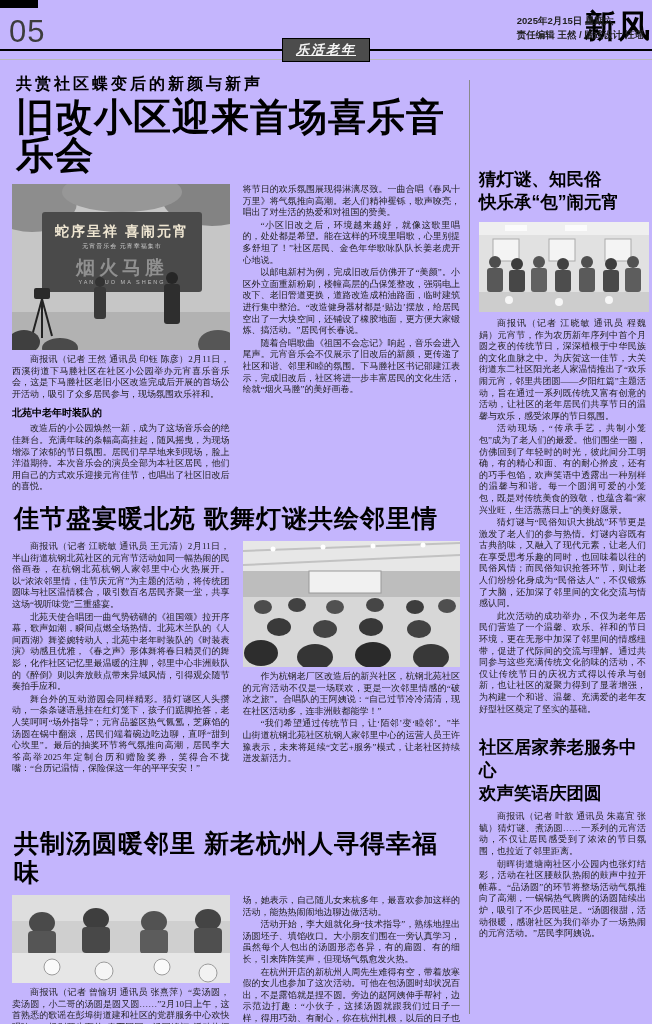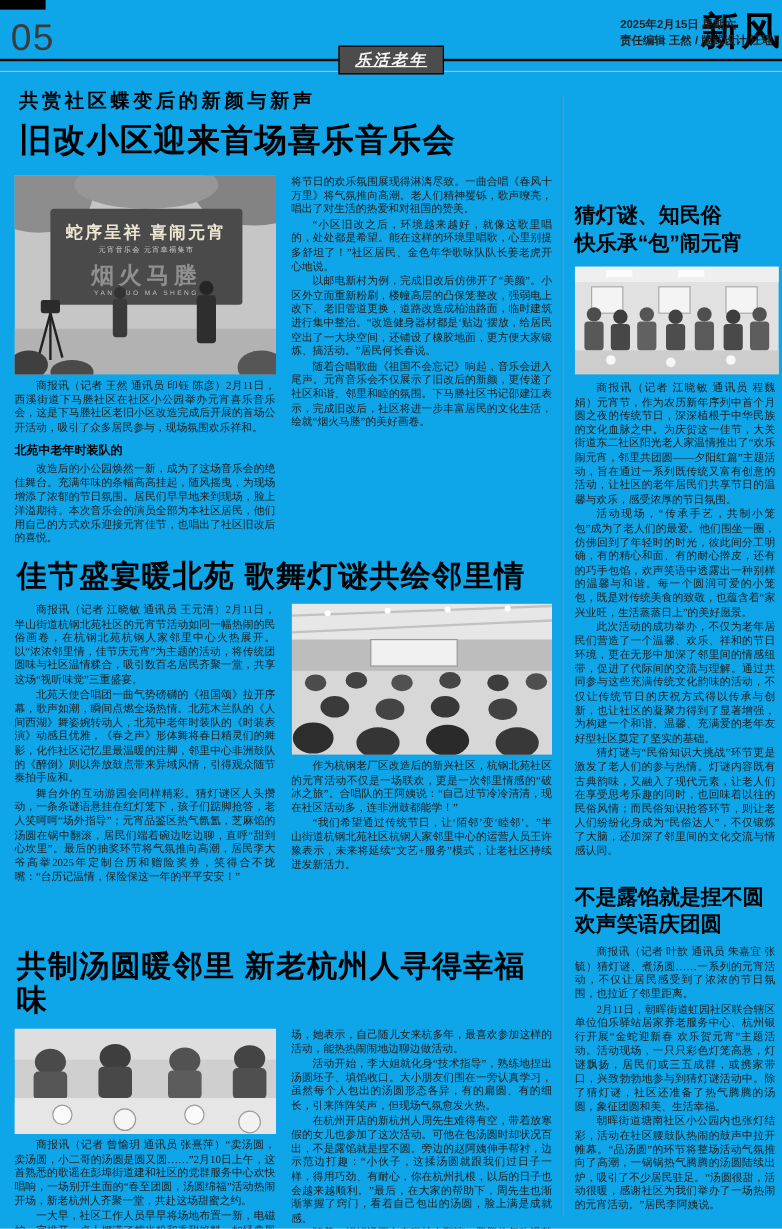--- a/index.html
+++ b/index.html
@@ -1,16 +1,16 @@
 <!DOCTYPE html>
 <html><head>
 <meta charset="utf-8">
 <style>
   html,body{margin:0;padding:0;background:#e9e9e9;}
-  .page{position:relative;width:652px;height:1024px;background:#0ea5e9;margin:0 auto;
+  .page{position:relative;width:652px;height:1024px;background:#c4b5fd;margin:0 auto;
         font-family:"Liberation Sans",sans-serif;color:#161616;overflow:hidden;}
   
   .corner-mark{position:absolute;top:0;left:0;width:38px;height:8px;background:#000;}
   .pagenum{position:absolute;top:14px;left:9px;font-size:31px;color:#3c3c3c;letter-spacing:1px;}
   .section-title{position:absolute;top:5px;left:0;width:100%;text-align:right;
                  font-size:32px;font-weight:900;letter-spacing:2px;color:#000;}
   .date-block{position:absolute;top:14px;right:8px;text-align:left;font-size:9.5px;
               font-weight:bold;line-height:14px;color:#222;}
   .rule-main{position:absolute;top:49px;left:0;width:652px;height:2px;background:#000;}
   .rule-sub{position:absolute;top:59px;left:0;width:652px;height:1px;background:#b9b9b9;}
@@ -18,21 +18,21 @@
          background:#4c4c4c;color:#f5f5f5;border:1.5px solid #000;padding:2px 13px;
          font-size:13px;font-weight:bold;font-style:italic;
          font-family:"Liberation Serif",serif;letter-spacing:2px;white-space:nowrap;text-decoration:underline;}
   
   .content{position:absolute;top:64px;left:12px;width:634px;height:958px;display:flex;}
   .main-col{width:448px;flex:none;}
   .vrule{width:1px;background:#8a8a8a;margin:16px 9px 8px 9px;flex:none;}
   .sidebar{flex:1;padding-top:104px;min-width:0;}
   
   .kicker{font-size:16px;font-weight:800;letter-spacing:3px;margin:10px 0 0 4px;color:#000;}
-  .h-lead{font-size:27px;font-weight:900;letter-spacing:1px;margin:3px 0 10px 4px;color:#000;line-height:38px;}
+  .h-lead{font-size:38px;font-weight:900;letter-spacing:1px;margin:3px 0 10px 4px;color:#000;line-height:38px;}
   .h-sub{font-size:25px;font-weight:900;letter-spacing:1px;margin:12px 0 8px 2px;color:#000;line-height:29px;}
   .sb-h{font-size:17.5px;font-weight:900;line-height:23px;color:#000;margin:0;}
   .sb-h2{margin-top:20px;}
   
   .cols{display:flex;gap:13px;}
   .col{flex:1;min-width:0;overflow:hidden;}
   .lead-cols{height:308px;}
   .a2-cols{height:276px;}
   .a3-cols{height:216px;}
   .bt{font-size:9px;line-height:11.6px;text-align:justify;text-indent:2em;
@@ -223,32 +223,31 @@
               <rect x="146" y="46" width="16" height="24" rx="3" fill="#5d5d5d"></rect>
             <rect x="0" y="70" width="170" height="20" fill="#cdcdcd"></rect>
             <circle cx="30" cy="78" r="4" fill="#f6f6f6"></circle>
               <circle cx="80" cy="80" r="4" fill="#f6f6f6"></circle>
               <circle cx="130" cy="78" r="4" fill="#f6f6f6"></circle>
           </svg>
         </div>
         <div class="sb-paras-a">
           <p class="bt">商报讯（记者 江晓敏 通讯员 程魏娟）元宵节，作为农历新年序列中首个月圆之夜的传统节日，深深植根于中华民族的文化血脉之中。为庆贺这一佳节，大关街道东二社区阳光老人家温情推出了“欢乐闹元宵，邻里共团圆——夕阳红篇”主题活动，旨在通过一系列既传统又富有创意的活动，让社区的老年居民们共享节日的温馨与欢乐，感受浓厚的节日氛围。</p>
           <p class="bt">活动现场，“传承手艺，共制小笼包”成为了老人们的最爱。他们围坐一圈，仿佛回到了年轻时的时光，彼此间分工明确，有的精心和面、有的耐心擀皮，还有的巧手包馅，欢声笑语中透露出一种别样的温馨与和谐。每一个圆润可爱的小笼包，既是对传统美食的致敬，也蕴含着“家兴业旺，生活蒸蒸日上”的美好愿景。</p>
+          <p class="bt">猜灯谜与“民俗知识大挑战”环节更是激发了老人们的参与热情。灯谜内容既有古典韵味，又融入了现代元素，让老人们在享受思考乐趣的同时，也回味着以往的民俗风情；而民俗知识抢答环节，则让老人们纷纷化身成为“民俗达人”，不仅锻炼了大脑，还加深了邻里间的文化交流与情感认同。</p>
           <p class="bt">此次活动的成功举办，不仅为老年居民们营造了一个温馨、欢乐、祥和的节日环境，更在无形中加深了邻里间的情感纽带，促进了代际间的交流与理解。通过共同参与这些充满传统文化韵味的活动，不仅让传统节日的庆祝方式得以传承与创新，也让社区的凝聚力得到了显著增强，为构建一个和谐、温馨、充满爱的老年友好型社区奠定了坚实的基础。</p>
-          <p class="bt">猜灯谜与“民俗知识大挑战”环节更是激发了老人们的参与热情。灯谜内容既有古典韵味，又融入了现代元素，让老人们在享受思考乐趣的同时，也回味着以往的民俗风情；而民俗知识抢答环节，则让老人们纷纷化身成为“民俗达人”，不仅锻炼了大脑，还加深了邻里间的文化交流与情感认同。</p>
         </div>
       </article>
 
       <article>
         <h3 class="sb-h sb-h2">
-          <span style="display:block">不是露馅就是捏不圆</span>
+          <span style="display:block">社区居家养老服务中心</span>
           <span style="display:block">欢声笑语庆团圆</span>
         </h3>
         <div class="sb-paras-b">
           <p class="bt">商报讯（记者 叶歆 通讯员 朱嘉宜 张毓）猜灯谜、煮汤圆……一系列的元宵活动，不仅让居民感受到了浓浓的节日氛围，也拉近了邻里距离。</p>
-          <p class="bt">2月11日，朝晖街道虹园社区联合辖区单位伯乐驿站居家养老服务中心、杭州银行开展“金蛇迎新春 欢乐贺元宵”主题活动。活动现场，一只只彩色灯笼高悬，灯谜飘扬，居民们或三五成群，或携家带口，兴致勃勃地参与到猜灯谜活动中。除了猜灯谜，社区还准备了热气腾腾的汤圆，象征团圆和美、生活幸福。</p>
           <p class="bt">朝晖街道塘南社区小公园内也张灯结彩，活动在社区腰鼓队热闹的鼓声中拉开帷幕。“品汤圆”的环节将整场活动气氛推向了高潮，一锅锅热气腾腾的汤圆陆续出炉，吸引了不少居民驻足。“汤圆很甜，活动很暖，感谢社区为我们举办了一场热闹的元宵活动。”居民李阿姨说。</p>
         </div>
       </article>
 
     </aside>
   </div>
 </div>
 
 </body></html>

